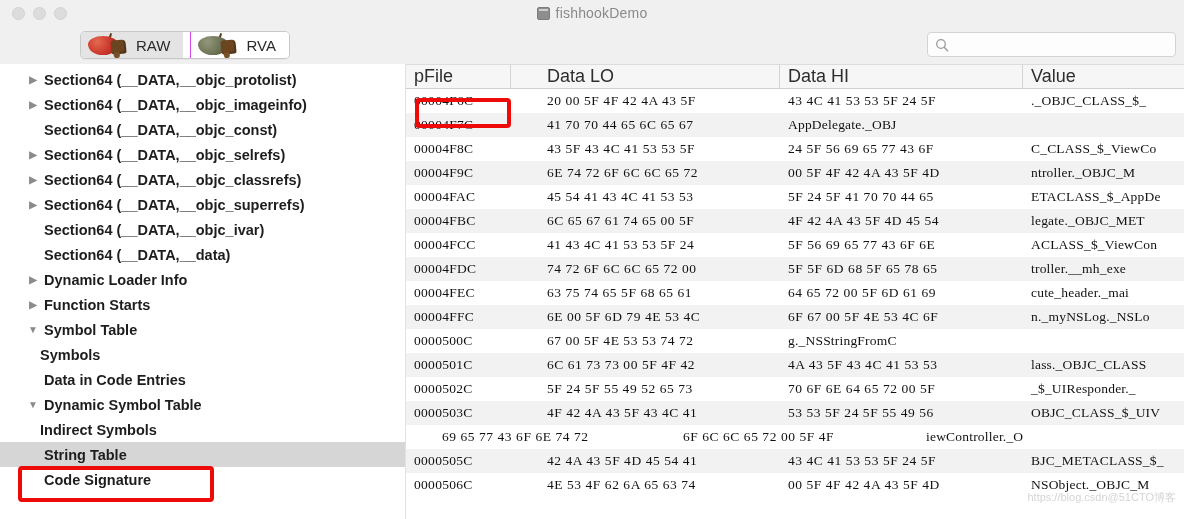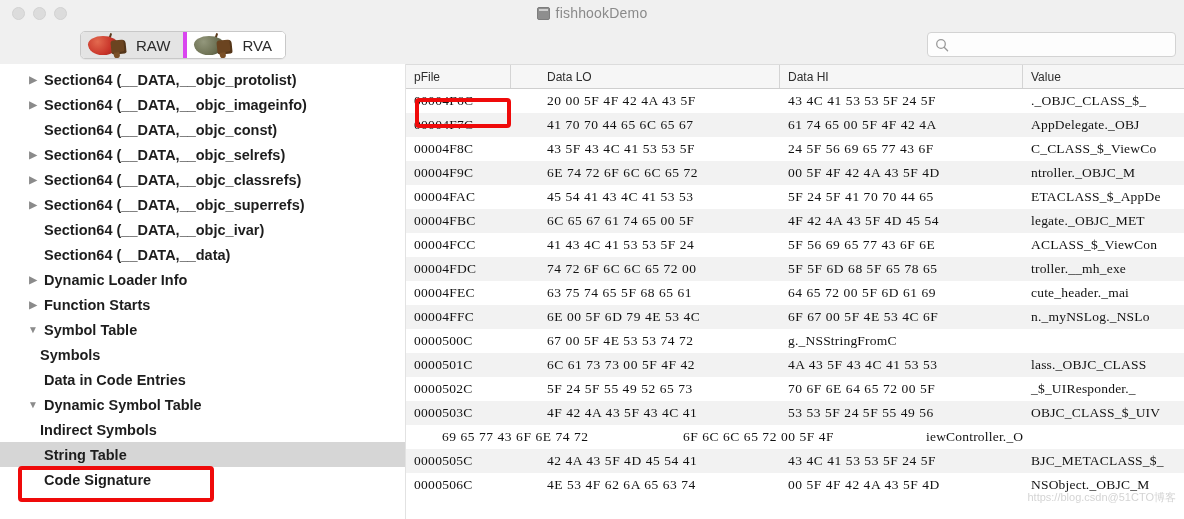--- a/index.html
+++ b/index.html
@@ -94,21 +94,21 @@
     display: flex;
     align-items: center;
     gap: 5px;
     padding: 0 13px 0 6px;
     font-size: 15px;
     color: #2b2b2b;
     cursor: default;
     background: #ffffff;
   }
   .seg.selected { background: #e4e4e4; }
-  .seg + .seg { border-left: 4px solid #d946ef; }
+  .seg + .seg { border-left: 1px solid #d946ef; margin-left: 7px; }
 
   .apple-ico {
     position: relative;
     width: 44px; height: 22px;
   }
   .apple-ico .body {
     position: absolute;
     left: 1px; top: 2px;
     width: 30px; height: 19px;
     border-radius: 50% 50% 48% 48% / 44% 44% 56% 56%;
@@ -240,21 +240,21 @@
   }
 
   .thead {
     display: flex;
     height: 25px;
     background: #f6f6f6;
     border-bottom: 1px solid #cfcfcf;
     border-top: 1px solid #dcdcdc;
   }
   .th {
-    font-size: 12px;
+    font-size: 18px;
     color: #2d2d2d;
     padding-left: 8px;
     display: flex;
     align-items: center;
     border-right: 1px solid #d4d4d4;
     cursor: default;
     white-space: nowrap;
   }
   .th:last-child { border-right: none; }
 
@@ -442,21 +442,20 @@
       <div class="tbody" id="tbody">
           <div class="trow">
             <div class="td c-pfile">00004F6C</div>
             <div class="td c-lo">20 00 5F 4F 42 4A 43 5F</div>
             <div class="td c-hi">43 4C 41 53 53 5F 24 5F</div>
             <div class="td c-val"> ._OBJC_CLASS_$_</div>
           </div>
           <div class="trow alt">
             <div class="td c-pfile">00004F7C</div>
             <div class="td c-lo">41 70 70 44 65 6C 65 67</div>
-            <div class="td c-hi">61 74 65 00 5F 4F 42 4A</div>
             <div class="td c-val">AppDelegate._OBJ</div>
           </div>
           <div class="trow">
             <div class="td c-pfile">00004F8C</div>
             <div class="td c-lo">43 5F 43 4C 41 53 53 5F</div>
             <div class="td c-hi">24 5F 56 69 65 77 43 6F</div>
             <div class="td c-val">C_CLASS_$_ViewCo</div>
           </div>
           <div class="trow alt">
             <div class="td c-pfile">00004F9C</div>

